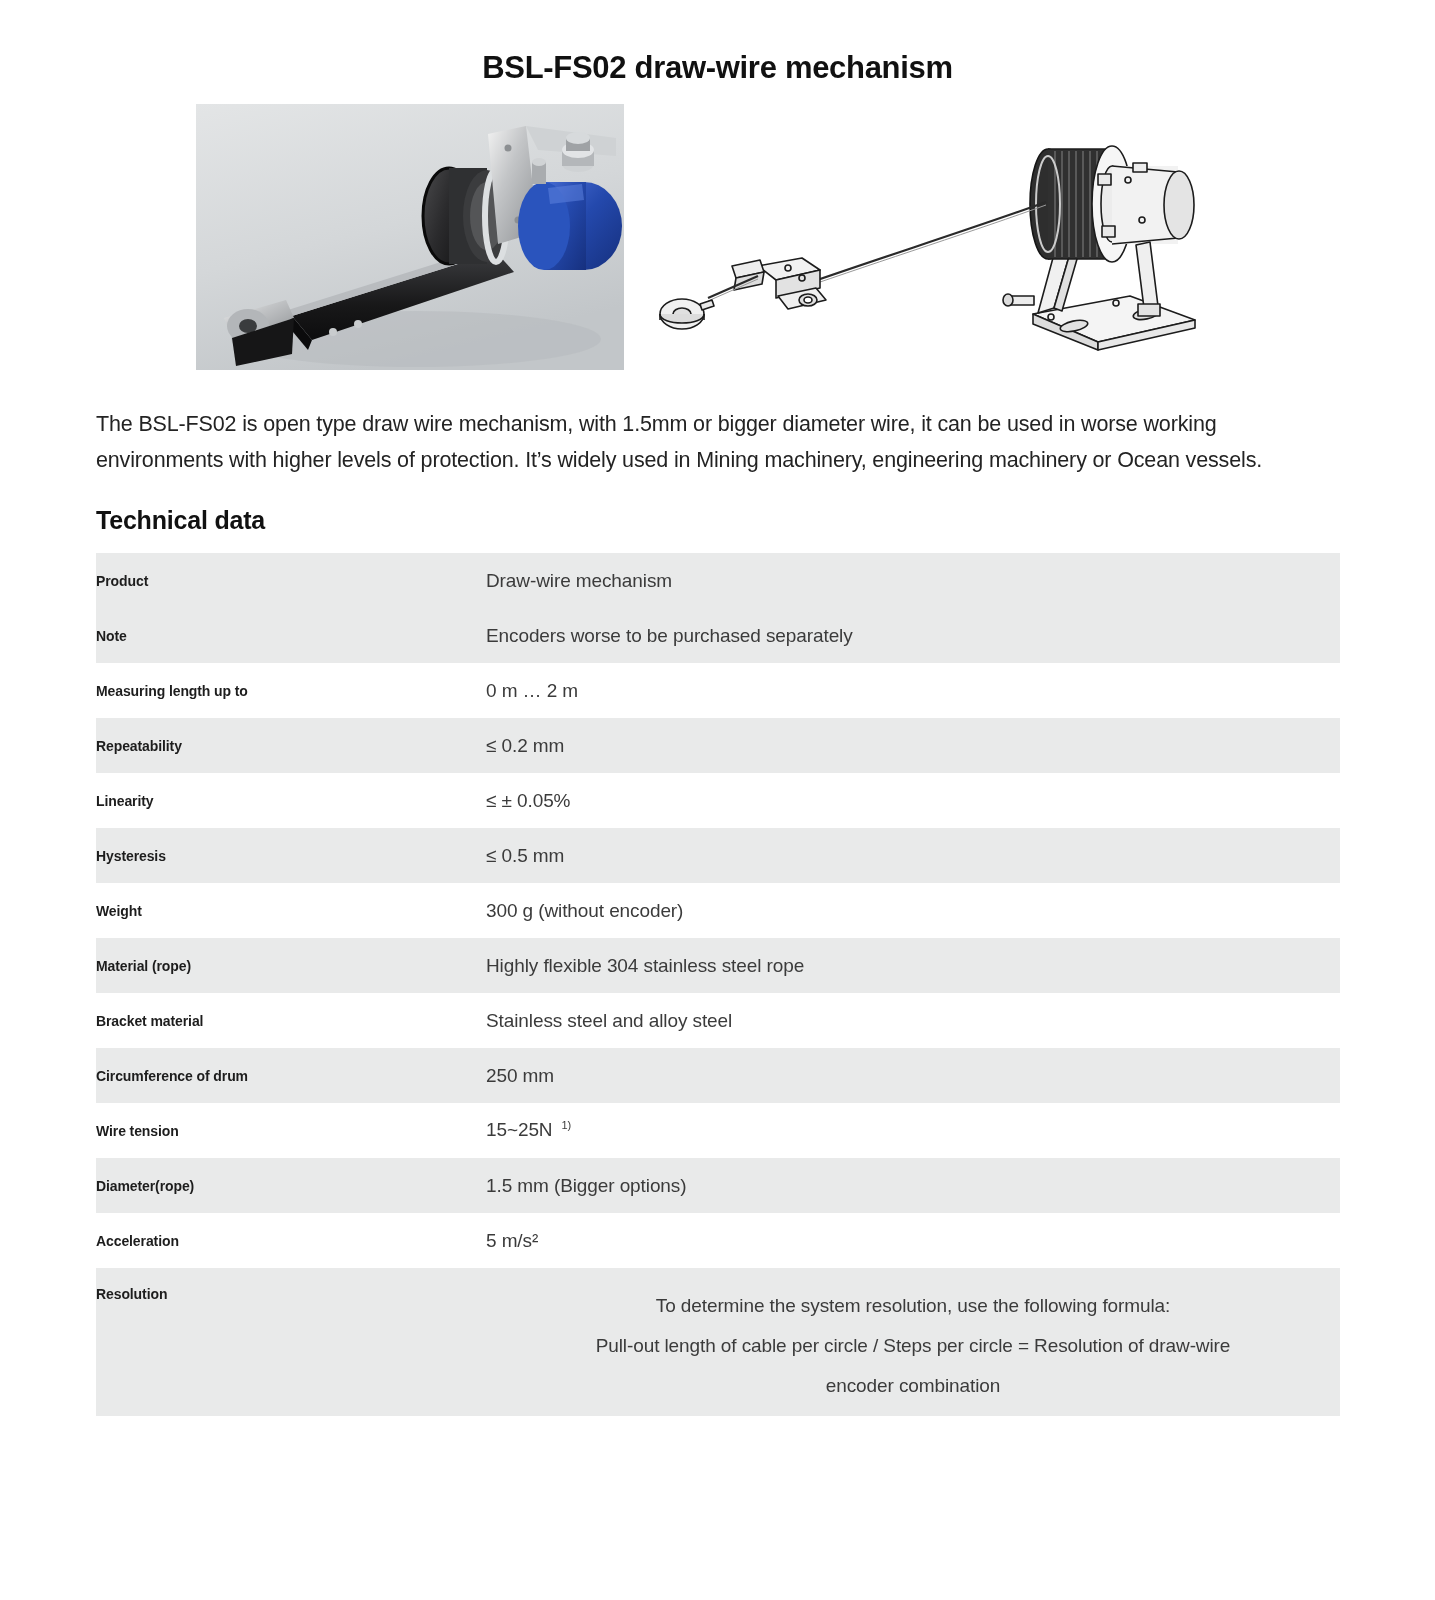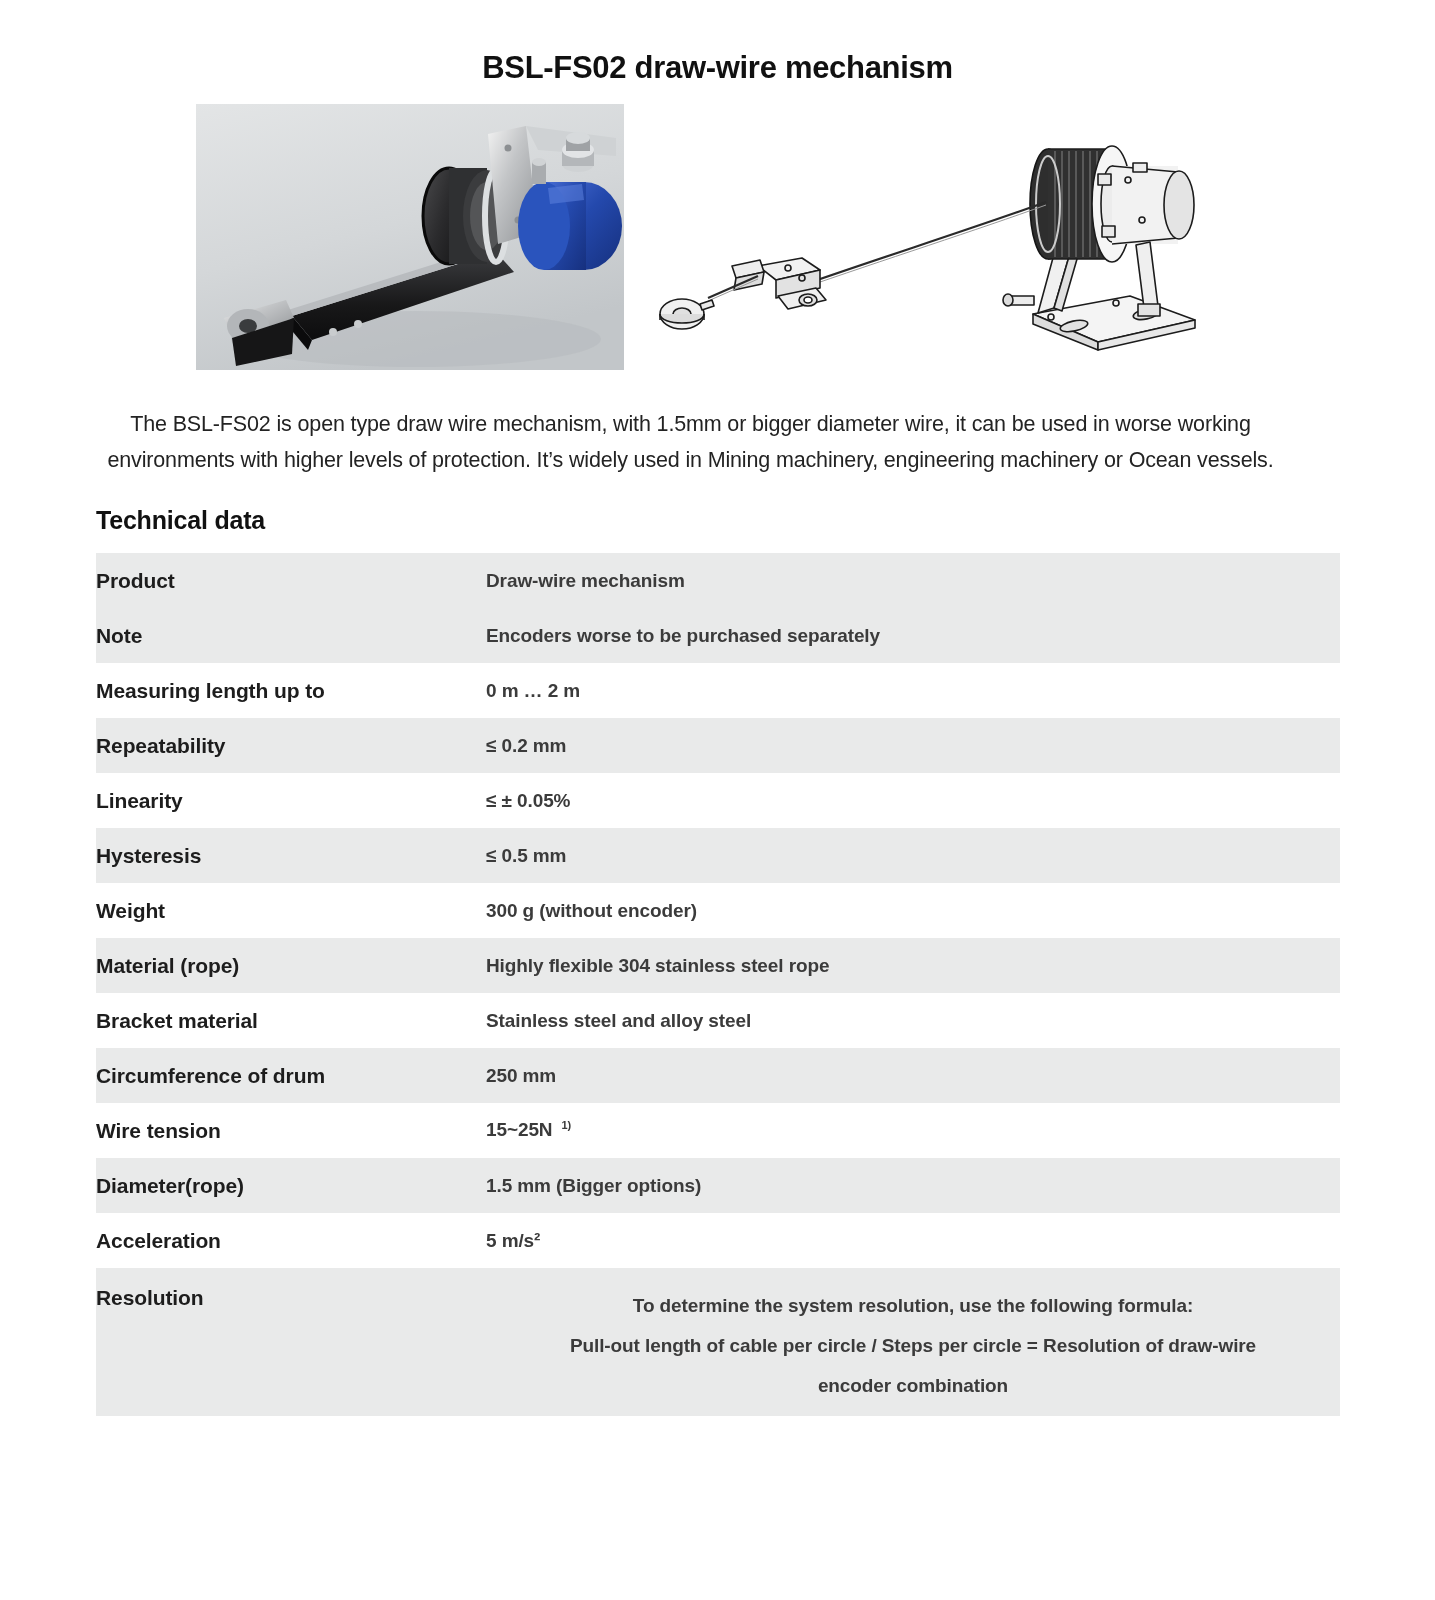--- a/index.html
+++ b/index.html
@@ -75,54 +75,52 @@
   #features-heading { padding-top: 22px; }
 
   .intro-paragraph {
     padding-left: 96px;
     padding-right: 150px;
     margin: 22px 0 0 0;
     font-size: 21.5px;
     line-height: 36px;
     color: #232323;
     letter-spacing: -0.15px;
-    text-align: center;
   }
 
   #tech-heading { padding-top: 28px; }
 
   
   .spec-table {
     margin: 18px 0 0 96px;
     width: 1244px;
     border-collapse: collapse;
     table-layout: fixed;
   }
   .spec-table tr.band-on   { background: #e9eaea; }
   .spec-table tr.band-off  { background: #ffffff; }
   .spec-table td {
     padding: 0;
     vertical-align: middle;
   }
   .cell-label {
     width: 390px;
     padding: 0 0 0 18px;
-    font-size: 21px;
+    font-size: 14px;
     font-weight: bold;
     color: #1d1d1d;
     height: 55px;
     letter-spacing: -0.1px;
   }
   .cell-value {
     font-size: 19px;
     color: #3b3b3b;
     height: 55px;
     padding-left: 2px;
     letter-spacing: -0.1px;
-    font-weight: bold;
   }
   .row-tall .cell-label,
   .row-tall .cell-value { height: 130px; vertical-align: top; }
   .row-tall .cell-label { padding-top: 18px; }
   .row-tall .cell-value { padding-top: 18px; text-align: center; }
   .value-line { line-height: 40px; }
 
   .sup-note {
     font-size: 11px;
     vertical-align: super;

